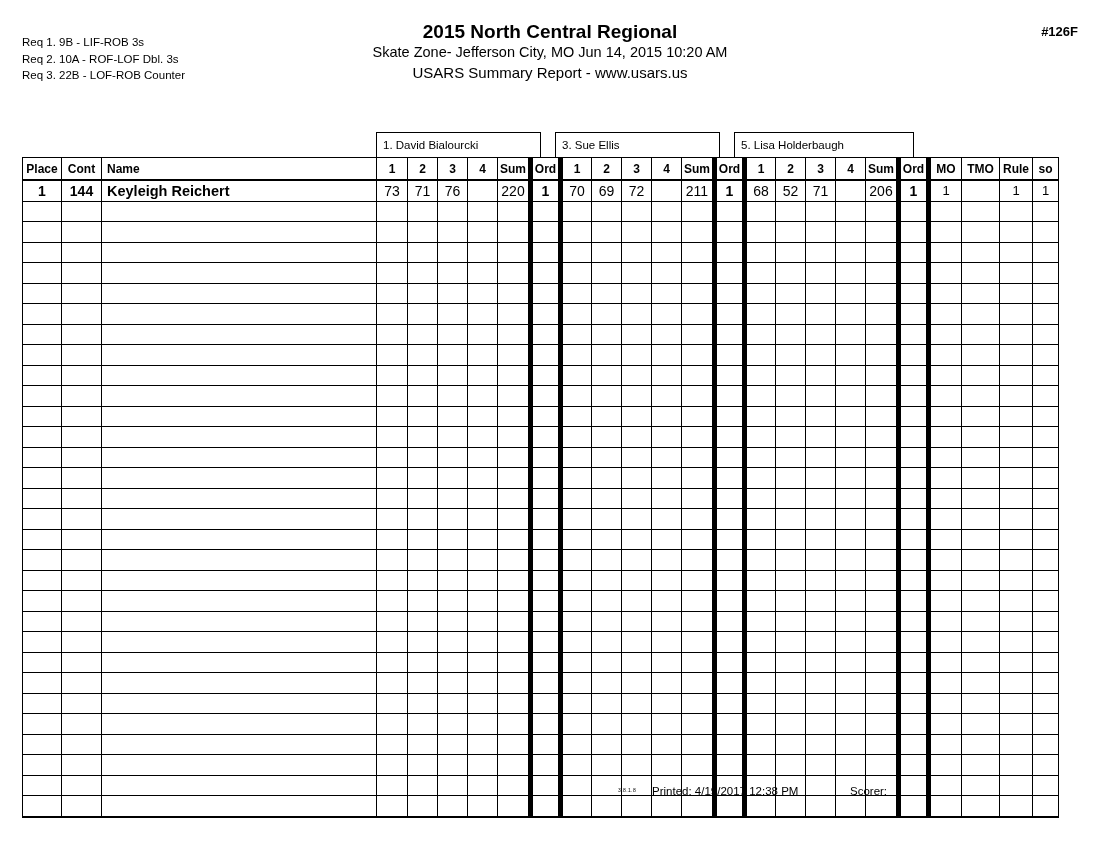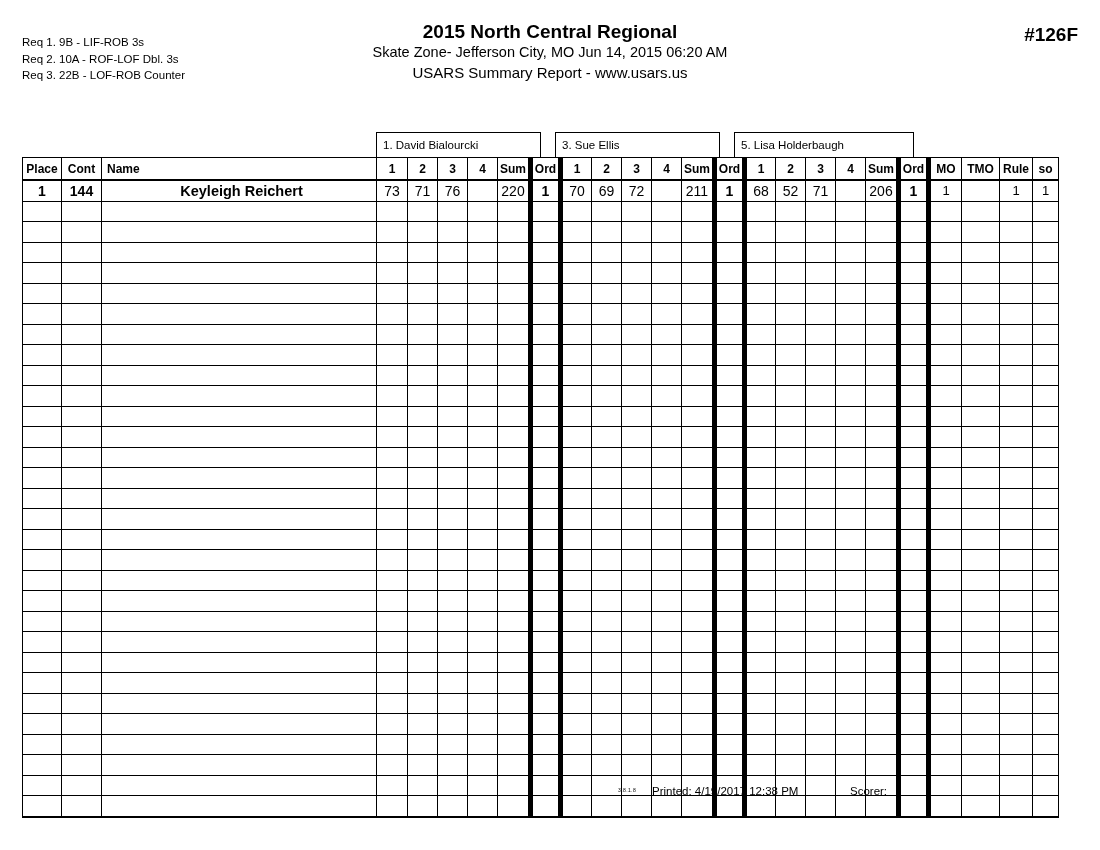--- a/index.html
+++ b/index.html
@@ -58,21 +58,21 @@
     font-size: 15px;
     font-weight: normal;
     line-height: 21px;
   }
 
   
   #event-number {
     position: absolute;
     right: 22px;
     top: 24px;
-    font-size: 19px;
+    font-size: 13px;
     font-weight: bold;
   }
 
   
   #judge-strip {
     position: absolute;
     left: 376px;
     top: 132px;
     height: 25px;
   }
@@ -134,21 +134,20 @@
   #score-table td.thickr {
     border-right: 5px solid #000000;
   }
   
   #score-table tr.data-row td {
     font-weight: bold;
     font-size: 14px;
   }
   #score-table tr.data-row td.al {
     font-size: 14.5px;
-    text-align: center;
   }
   #score-table tr.data-row td.sc {
     font-weight: normal;
     font-size: 14px;
     margin-left: 39px;
   }
   #score-table tr.data-row td.ordv {
     font-weight: bold;
     font-size: 14px;
   }
@@ -196,21 +195,21 @@
 <body>
 
 <div id="requirements">
   <span class="req-line">Req  1.  9B - LIF-ROB 3s</span>
   <span class="req-line">Req  2.  10A - ROF-LOF Dbl. 3s</span>
   <span class="req-line">Req  3.  22B - LOF-ROB Counter</span>
 </div>
 
 <div id="header-block">
   <div class="h-main">2015 North Central Regional</div>
-  <div class="h-sub">Skate Zone- Jefferson City, MO  Jun 14, 2015  06:20 AM</div>
+  <div class="h-sub">Skate Zone- Jefferson City, MO  Jun 14, 2015  10:20 AM</div>
   <div class="h-org">USARS Summary Report - www.usars.us</div>
 </div>
 
 <div id="event-number">#126F</div>
 
 <div id="judge-strip">
   <div class="judge-box" style="left:0px;   width:165px;">1.  David Bialourcki</div>
   <div class="judge-box" style="left:179px; width:165px;">3.  Sue Ellis</div>
   <div class="judge-box" style="left:358px; width:180px;">5.  Lisa Holderbaugh</div>
 </div>

